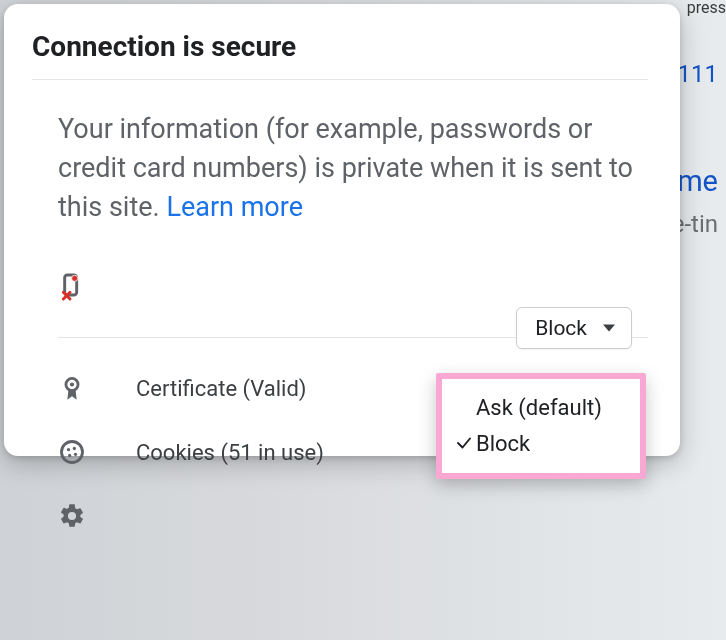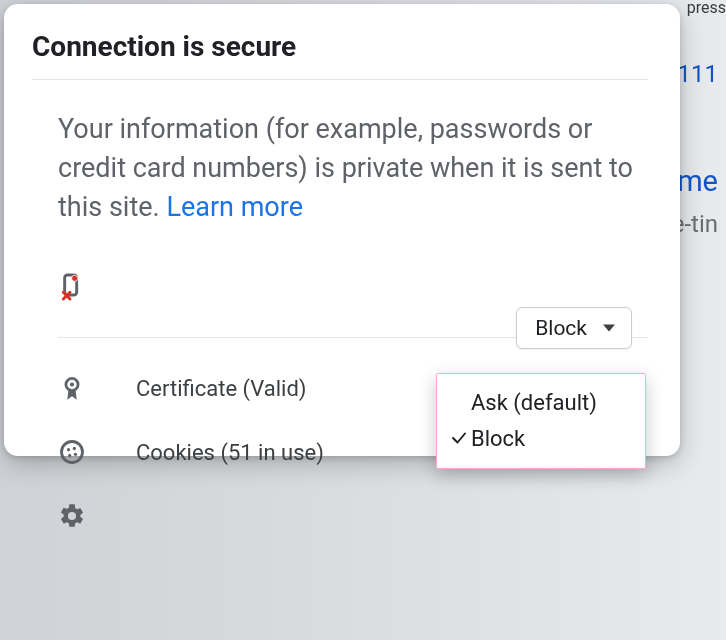--- a/index.html
+++ b/index.html
@@ -138,21 +138,21 @@
     height: 64px;
     gap: 32px;
   }
 
   .dropdown-menu {
     position: absolute;
     right: -14px;
     top: 66px;
     width: 210px;
     background: #ffffff;
-    border: 1px solid #f9a8d4;
+    border: 6px solid #f9a8d4;
     border-radius: 2px;
     box-shadow: 0 6px 18px rgba(0,0,0,0.22);
     padding: 10px 6px 12px 6px;
     z-index: 20;
   }
   .dropdown-item {
     display: flex;
     align-items: center;
     height: 36px;
     font-size: 22px;

